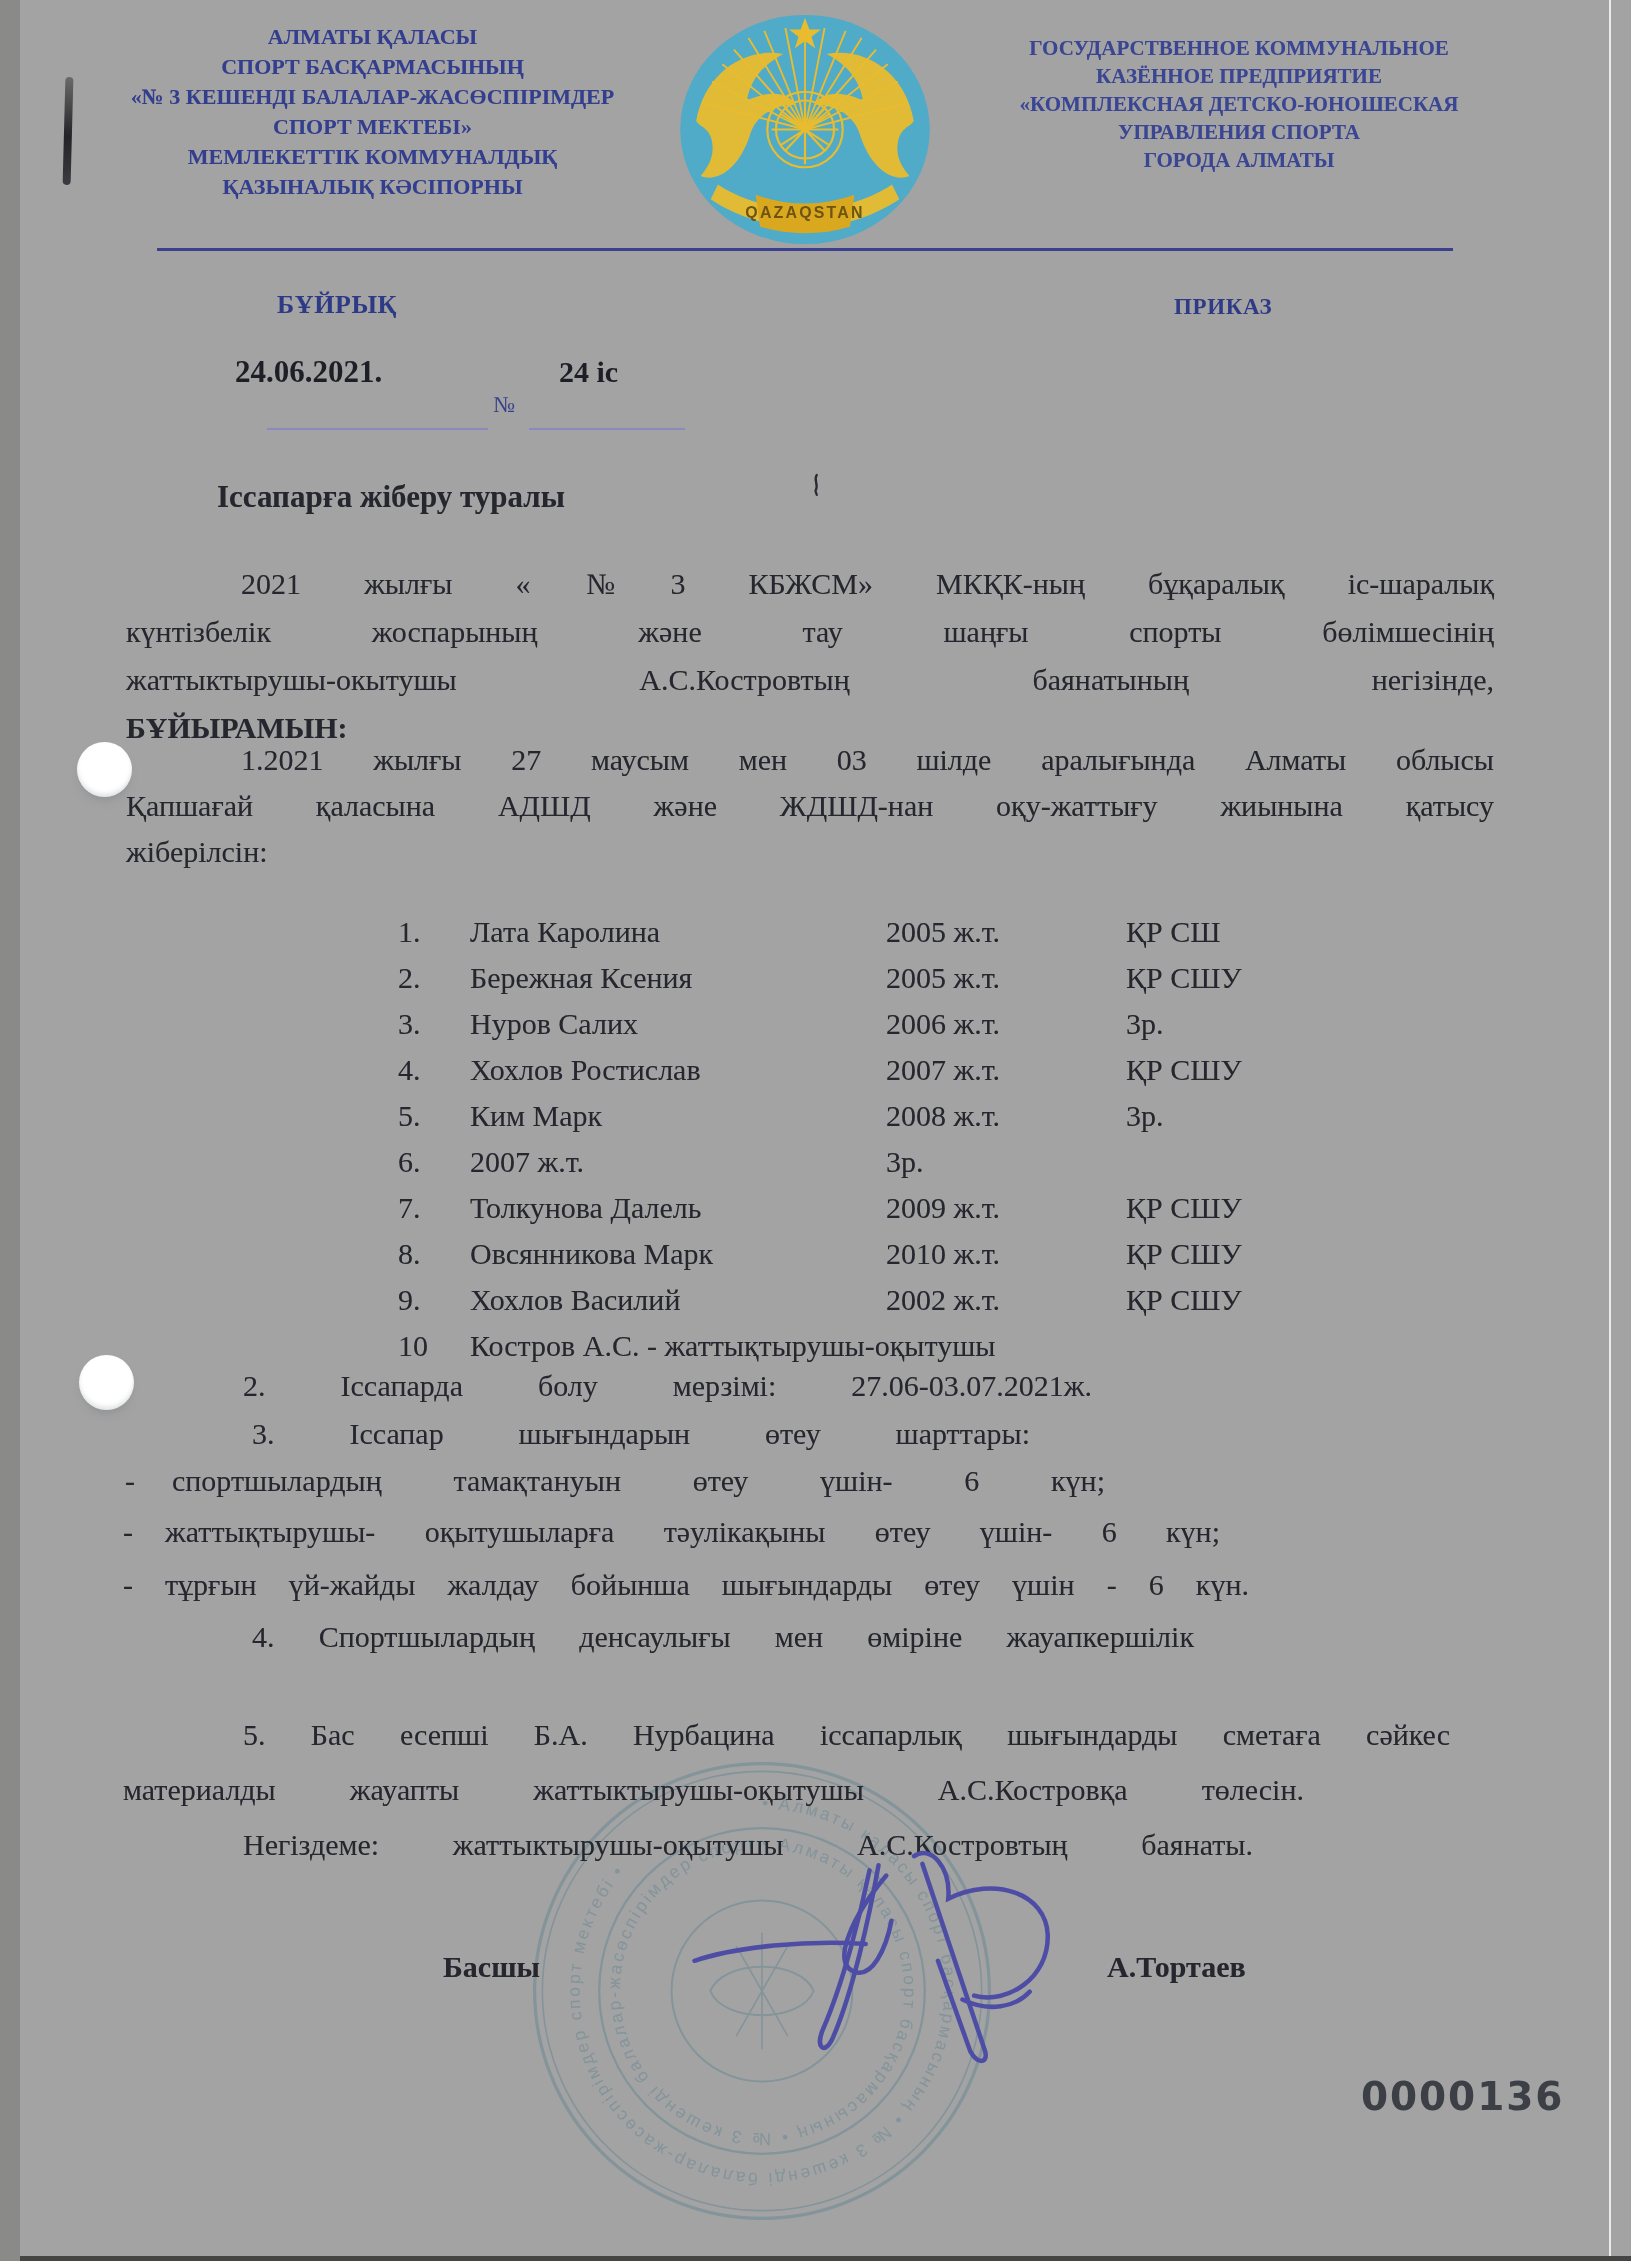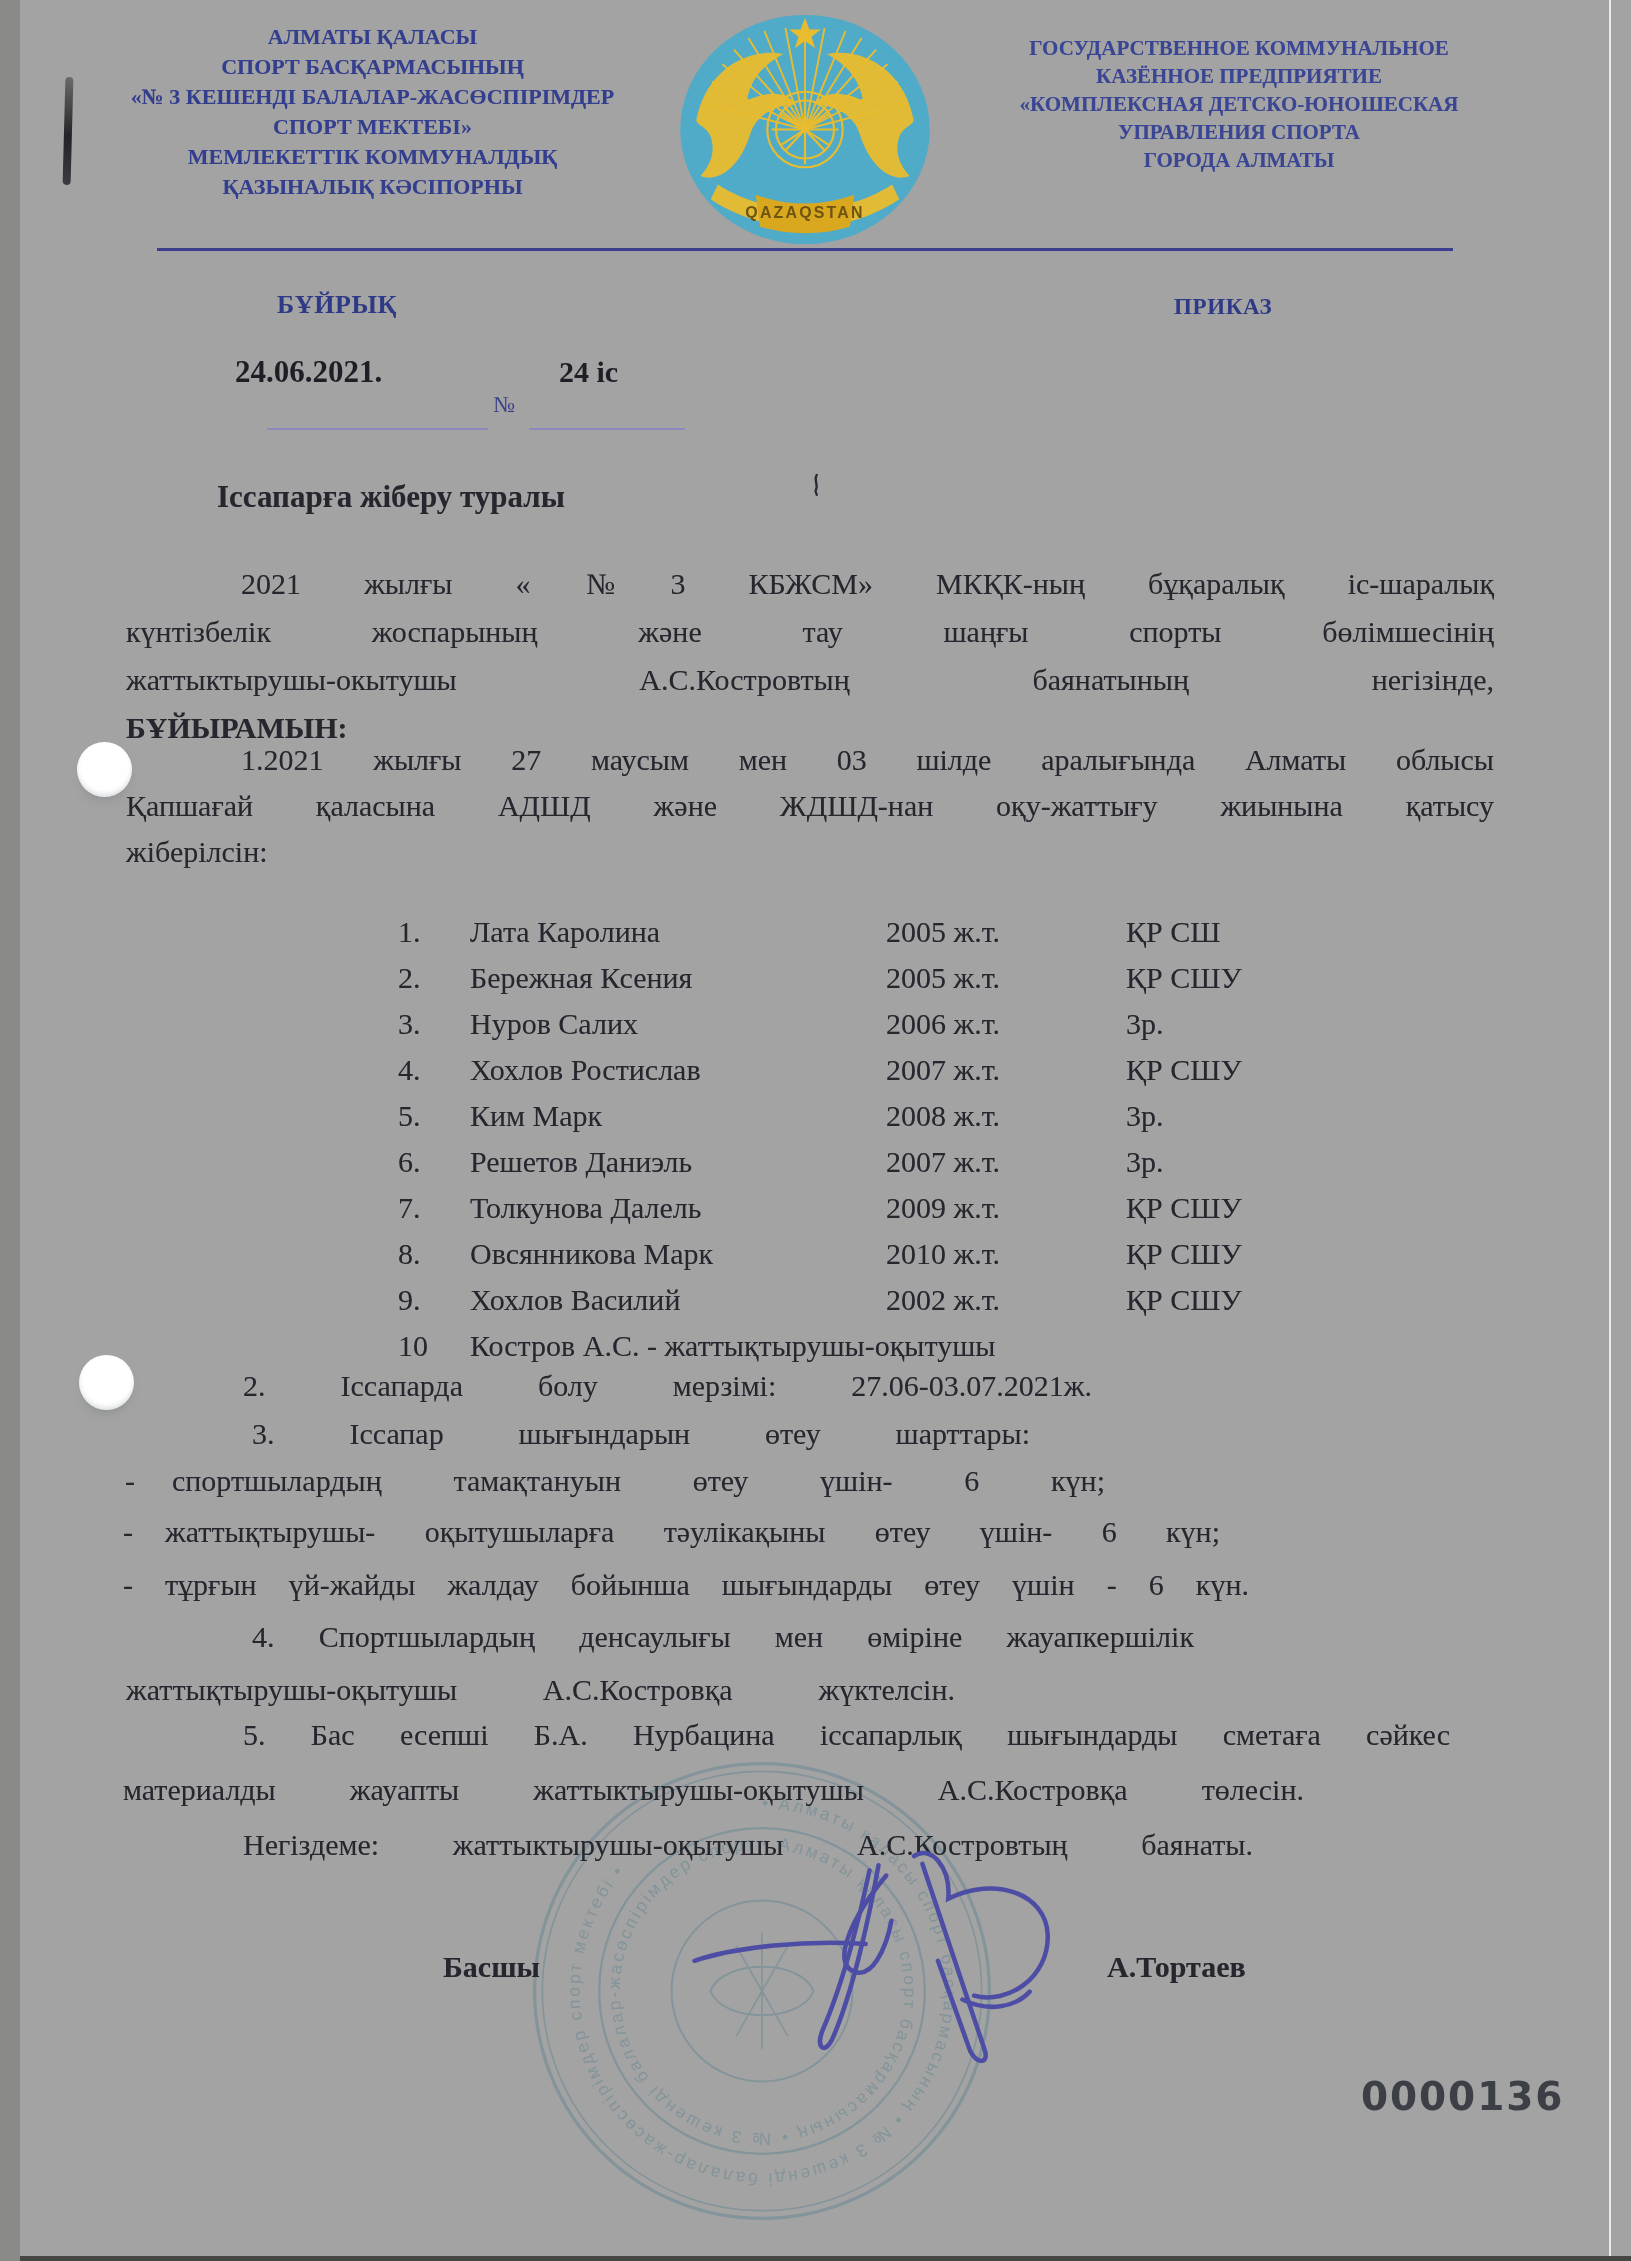--- a/index.html
+++ b/index.html
@@ -159,21 +159,20 @@
         <span>ҚР СШУ</span>
     </div>
     <div class="ath-row">
       <span>5.</span>
         <span>Ким Марк</span>
         <span>2008 ж.т.</span>
         <span>3р.</span>
     </div>
     <div class="ath-row">
       <span>6.</span>
-        <span>Решетов Даниэль</span>
         <span>2007 ж.т.</span>
         <span>3р.</span>
     </div>
     <div class="ath-row">
       <span>7.</span>
         <span>Толкунова Далель</span>
         <span>2009 ж.т.</span>
         <span>ҚР СШУ</span>
     </div>
     <div class="ath-row">
@@ -202,21 +201,20 @@
   <div class="abs doc" style="left:105px;top:1464px;">-</div>
   <div class="abs doc jline" style="left:152px;top:1464px;width:933px;">спортшылардың тамақтануын өтеу үшін- 6 күн;</div>
 
   <div class="abs doc" style="left:103px;top:1515px;">-</div>
   <div class="abs doc jline" style="left:145px;top:1515px;width:1055px;">жаттықтырушы- оқытушыларға тәулікақыны өтеу үшін- 6 күн;</div>
 
   <div class="abs doc" style="left:103px;top:1568px;">-</div>
   <div class="abs doc jline" style="left:145px;top:1568px;width:1084px;">тұрғын үй-жайды жалдау бойынша шығындарды өтеу үшін - 6 күн.</div>
 
   <div class="abs doc jline" style="left:232px;top:1620px;width:942px;">4. Спортшылардың денсаулығы мен өміріне жауапкершілік</div>
-  <div class="abs doc jline" style="left:106px;top:1673px;width:829px;">жаттықтырушы-оқытушы А.С.Костровқа жүктелсін.</div>
 
   <div class="abs doc jline" style="left:223px;top:1718px;width:1207px;">5. Бас есепші Б.А. Нурбацина іссапарлық шығындарды сметаға сәйкес</div>
   <div class="abs doc jline" style="left:103px;top:1773px;width:1181px;">материалды жауапты жаттыктырушы-оқытушы А.С.Костровқа  төлесін.</div>
 
   <div class="abs doc jline" style="left:223px;top:1828px;width:1010px;">Негіздеме: жаттыктырушы-оқытушы А.С.Костровтың  баянаты.</div>
 
   <div class="abs stamp" style="left:503px;top:1752px;">
     <svg width="478" height="478" viewBox="0 0 740 740">
       <defs>
         <path id="ring" d="M370,88 a282,282 0 1,1 -0.1,0 z"></path>

